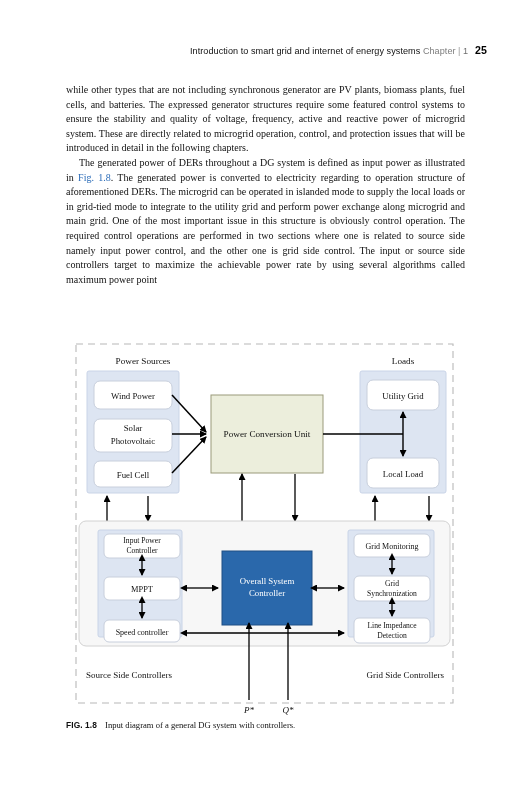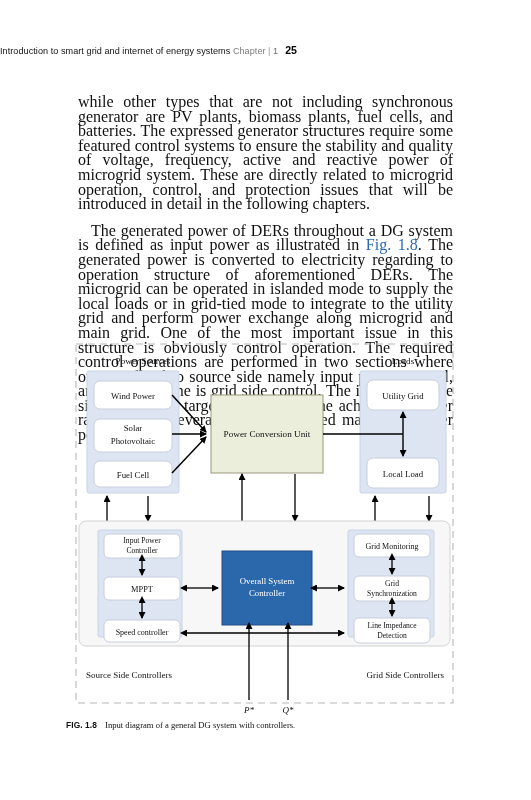--- a/index.html
+++ b/index.html
@@ -15,20 +15,21 @@
     color: #1a1a1a;
     overflow: hidden;
   }
 
   
   #running-head {
     position: absolute;
     left: 0;
     right: 44px;
     top: 44px;
+    text-align: right;
     font-family: "Liberation Sans", "DejaVu Sans", sans-serif;
     font-size: 9.1px;
     letter-spacing: .05px;
     white-space: nowrap;
     color: #111;
   }
   #running-head .rh-title { font-size: 9.1px; }
   #running-head .rh-chapter {
     color: #7d7d7d;
     font-size: 9.1px;
@@ -49,22 +50,22 @@
   }
 
   
   #body-copy {
     position: absolute;
     left: 66px;
     top: 83px;
     width: 399px;
   }
   .para {
-    margin: 12px;
-    font-size: 16px;
+    margin: 0;
+    font-size: 10px;
     line-height: 14.6px;
     text-align: justify;
     text-justify: inter-word;
     hyphens: manual;
     color: #101010;
   }
   .para + .para { text-indent: 13px; }
   .link { color: #2b6cb8; }
 
   

